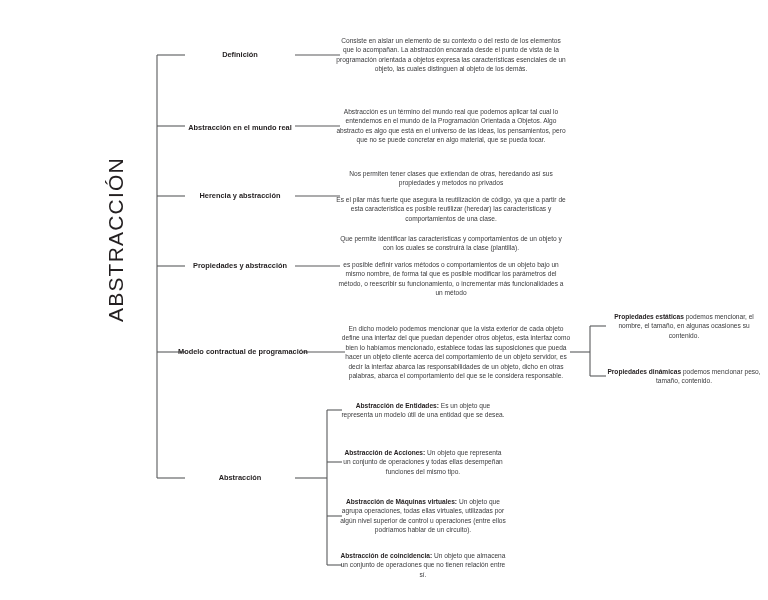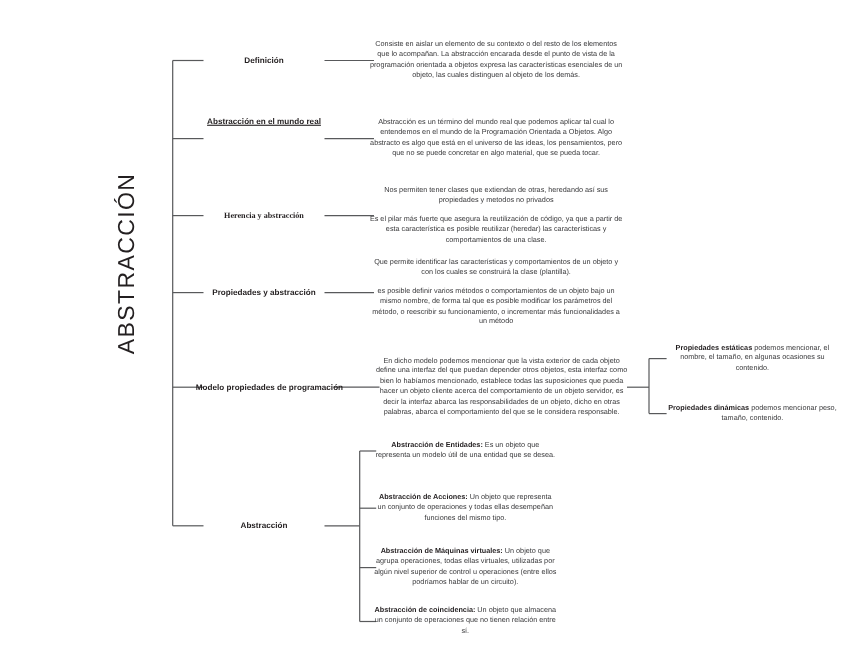--- a/index.html
+++ b/index.html
@@ -83,24 +83,24 @@
     <line x1="327" y1="410" x2="327" y2="565"></line>
     <line x1="327" y1="410" x2="342" y2="410"></line>
     <line x1="327" y1="462" x2="342" y2="462"></line>
     <line x1="327" y1="516" x2="342" y2="516"></line>
     <line x1="327" y1="565" x2="342" y2="565"></line>
   </svg>
 
   <div id="root-title" style="transform:translate(104px,322px) rotate(-90deg);">ABSTRACCIÓN</div>
 
   <div class="branch-label" style="left:185px;top:55px;width:110px;">Definición</div>
-  <div class="branch-label" style="left:182px;top:110px;width:116px;text-decoration:underline;">Abstracción en el mundo real</div>
-  <div class="branch-label" style="left:185px;top:196px;width:110px;font-family:Liberation Serif, serif;">Herencia y abstracción</div>
+  <div class="branch-label" style="left:182px;top:128px;width:116px;">Abstracción en el mundo real</div>
+  <div class="branch-label" style="left:185px;top:196px;width:110px;">Herencia y abstracción</div>
   <div class="branch-label" style="left:182px;top:266px;width:116px;">Propiedades y abstracción</div>
-  <div class="branch-label" style="left:178px;top:352px;width:126px;">Modelo propiedades de programación</div>
+  <div class="branch-label" style="left:178px;top:352px;width:126px;">Modelo contractual de programación</div>
   <div class="branch-label" style="left:185px;top:478px;width:110px;">Abstracción</div>
 
   <div class="para" style="left:335px;top:55px;width:232px;">
     <p>Consiste en aislar un elemento de su contexto o del resto de los elementos que lo acompañan. La abstracción encarada desde el punto de vista de la programación orientada a objetos expresa las características esenciales de un objeto, las cuales distinguen al objeto de los demás.</p>
   </div>
 
   <div class="para" style="left:335px;top:126px;width:232px;">
     <p>Abstracción es un término del mundo real que podemos aplicar tal cual lo entendemos en el mundo de la Programación Orientada a Objetos. Algo abstracto es algo que está en el universo de las ideas, los pensamientos, pero que no se puede concretar en algo material, que se pueda tocar.</p>
   </div>
 

